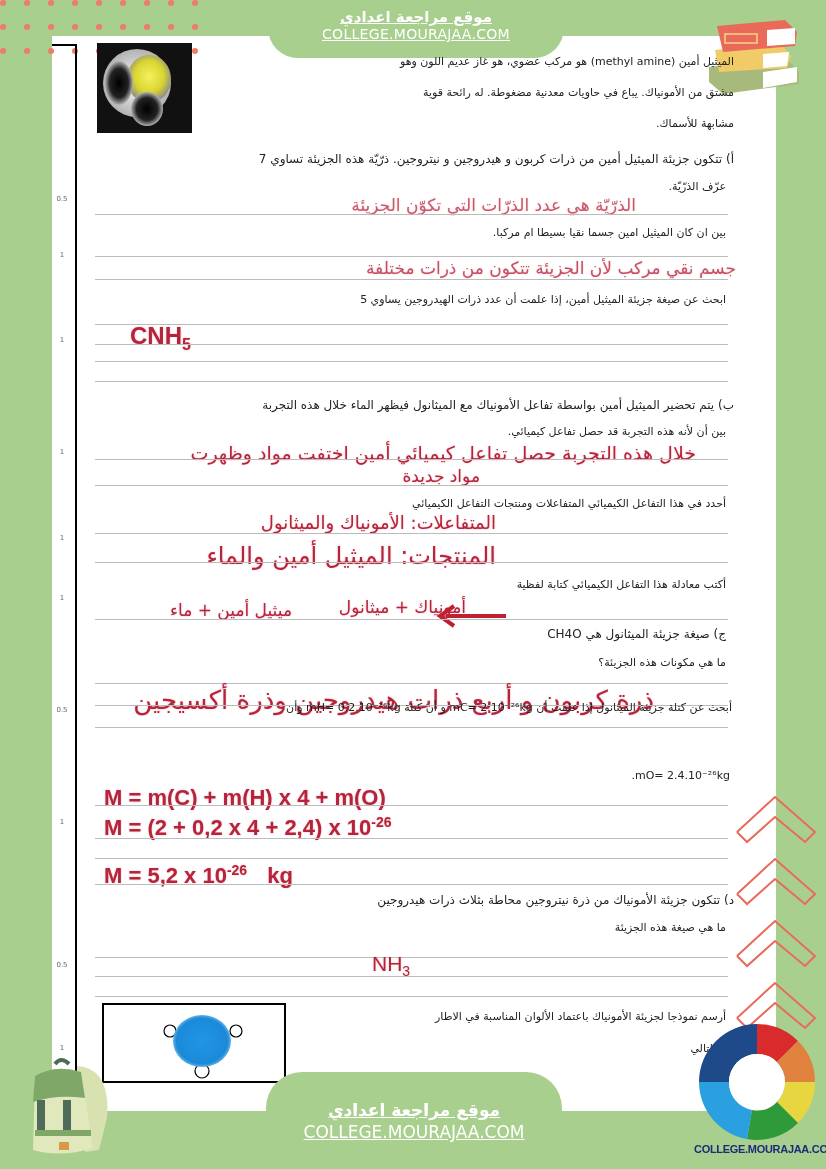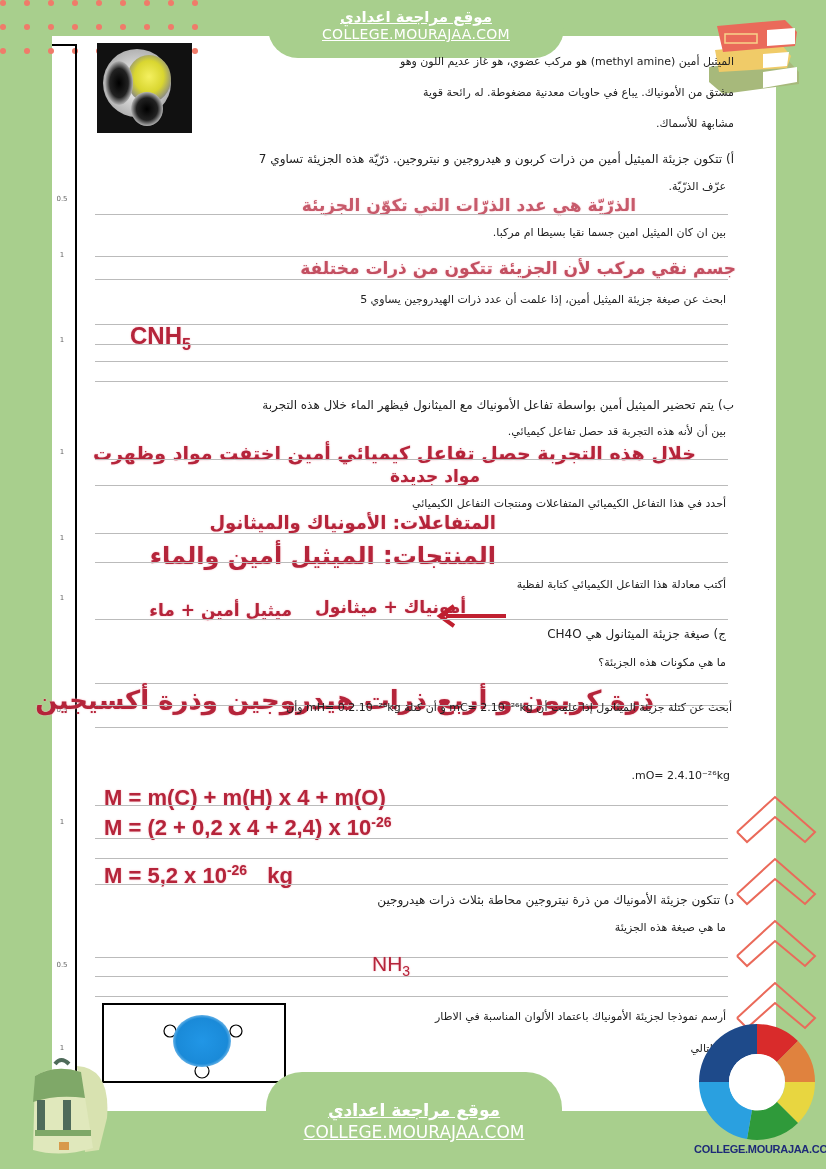--- a/index.html
+++ b/index.html
@@ -46,21 +46,21 @@
     position: absolute; left: 97px; top: 43px; width: 95px; height: 90px; background: #111;
     overflow: hidden;
   }
 
   .q-text {
     position: absolute; direction: rtl; text-align: right; color: #222;
     font-size: 11px; white-space: nowrap;
   }
   .ans {
     position: absolute; direction: rtl; text-align: right; color: #b5243a;
-    font-weight: bold; white-space: nowrap; text-shadow: 0 0 2px #f3b5bf;
+    font-weight: normal; white-space: nowrap; text-shadow: 0 0 2px #f3b5bf;
   }
   .ans-ltr {
     position: absolute; direction: ltr; color: #b5243a; font-weight: bold; white-space: nowrap;
     font-family: "Liberation Sans", sans-serif; text-shadow: 0 0 2px #f3b5bf;
   }
   .line { position: absolute; left: 95px; width: 633px; height: 1px; background: #bbb; }
 
   .ammonia-box {
     position: absolute; left: 102px; top: 1003px; width: 184px; height: 80px;
     border: 2px solid #000; background: #fff;

